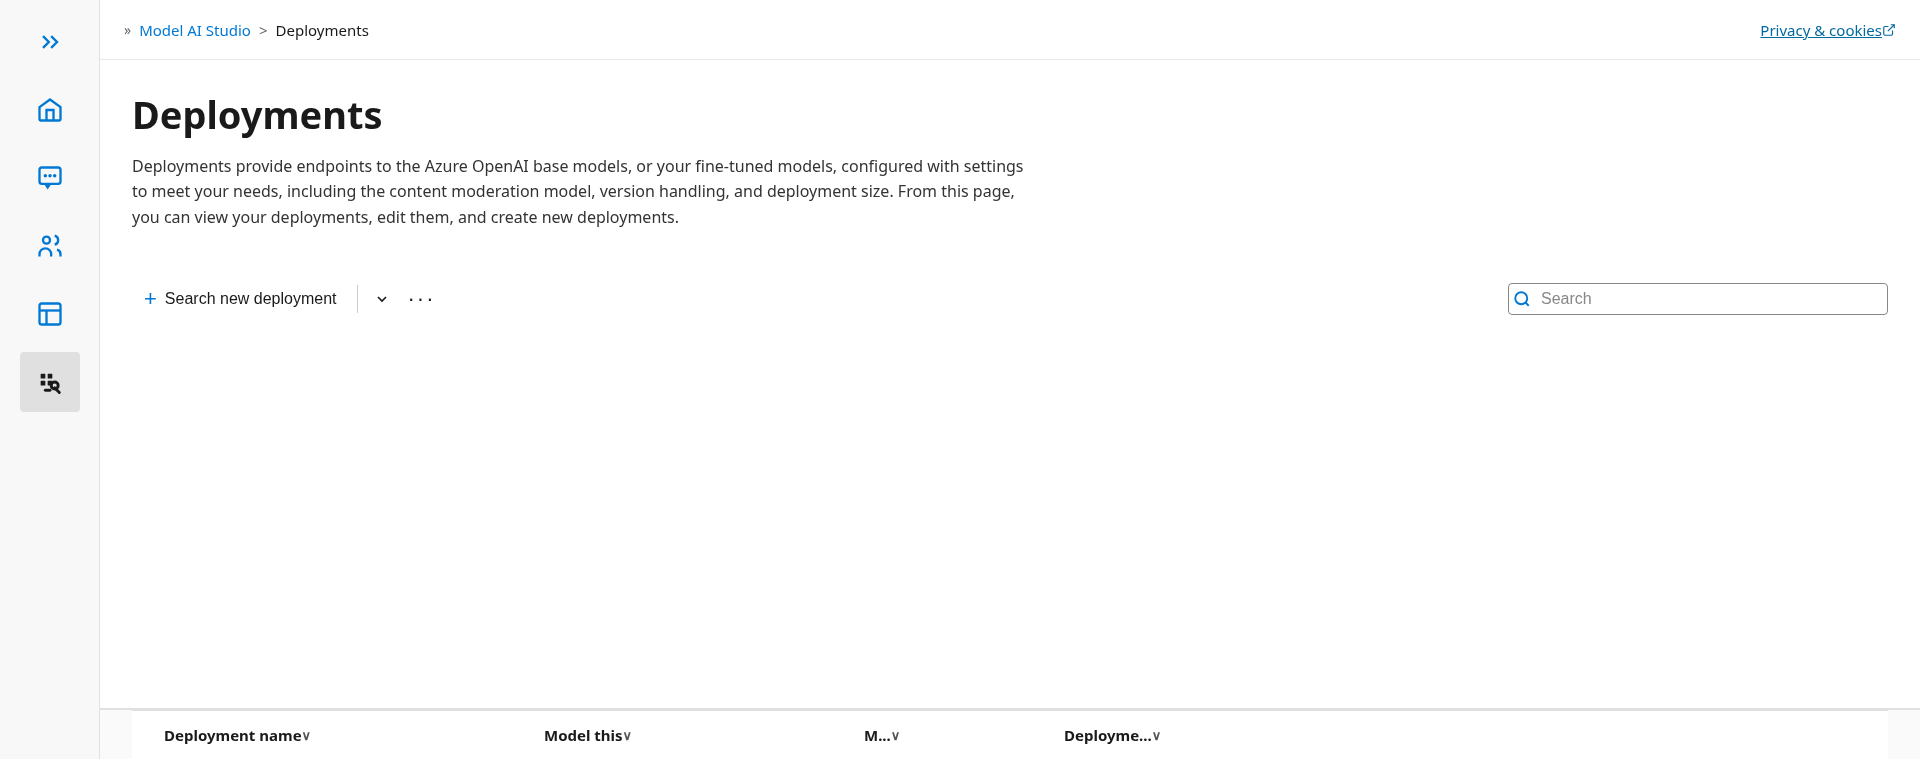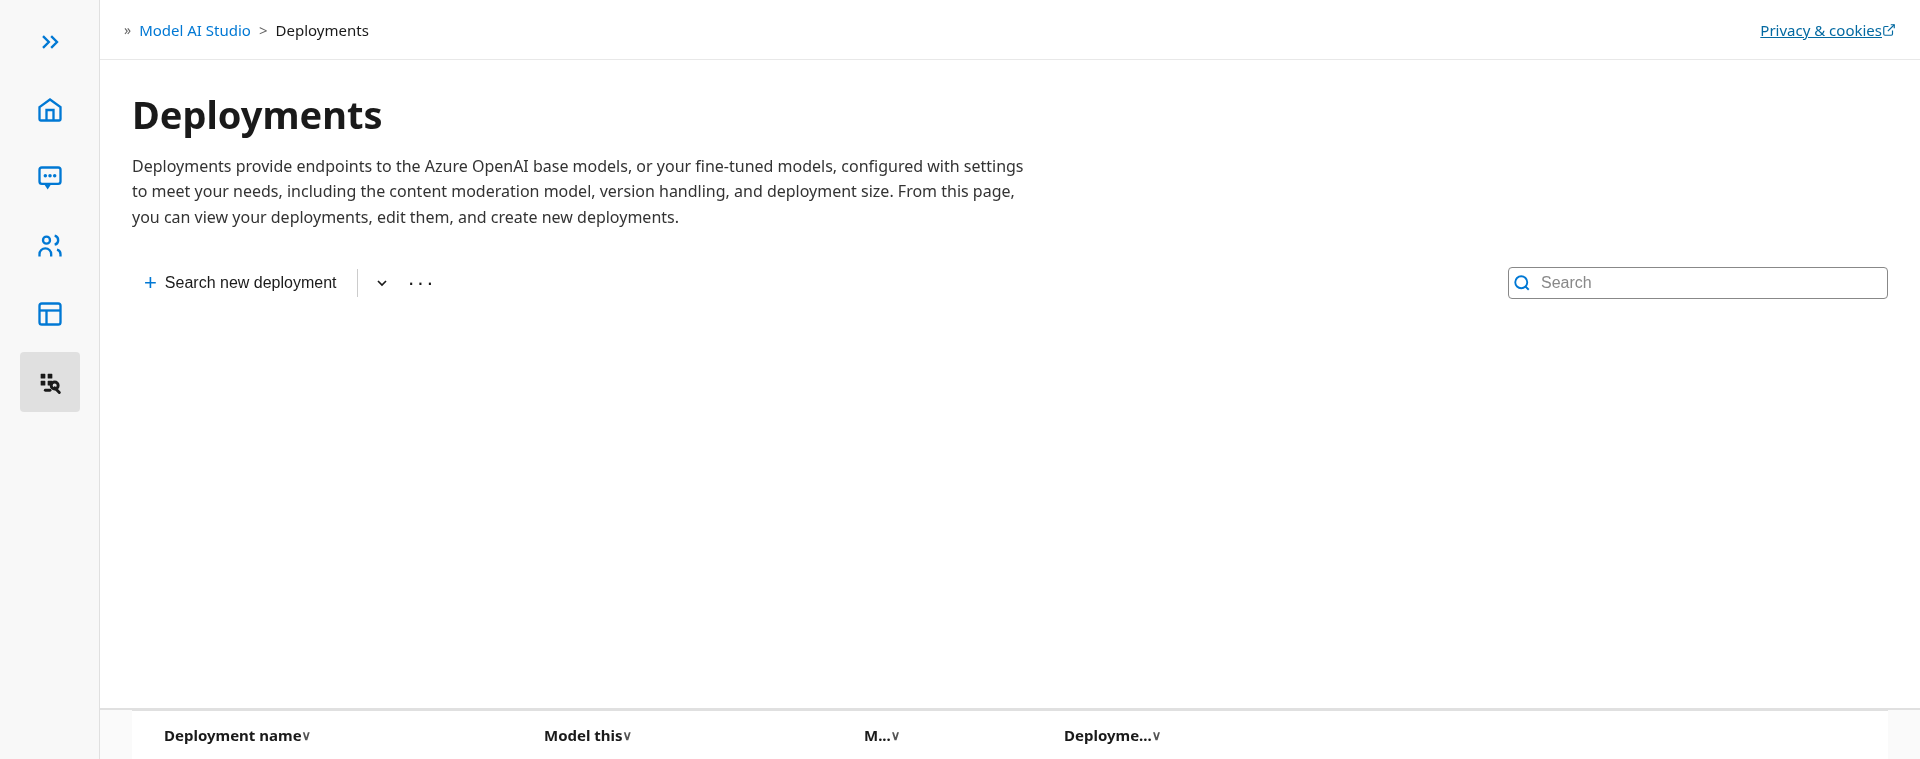--- a/index.html
+++ b/index.html
@@ -122,21 +122,21 @@
       color: #1a1a1a;
       margin-bottom: 16px;
       line-height: 1.2;
     }
 
     .page-description {
       font-size: 16px;
       color: #333;
       line-height: 1.6;
       max-width: 900px;
-      margin-bottom: 32px;
+      margin-bottom: 48px;
     }
 
     
     .toolbar {
       display: flex;
       align-items: center;
       justify-content: space-between;
       margin-bottom: 0;
       padding-bottom: 16px;
     }

